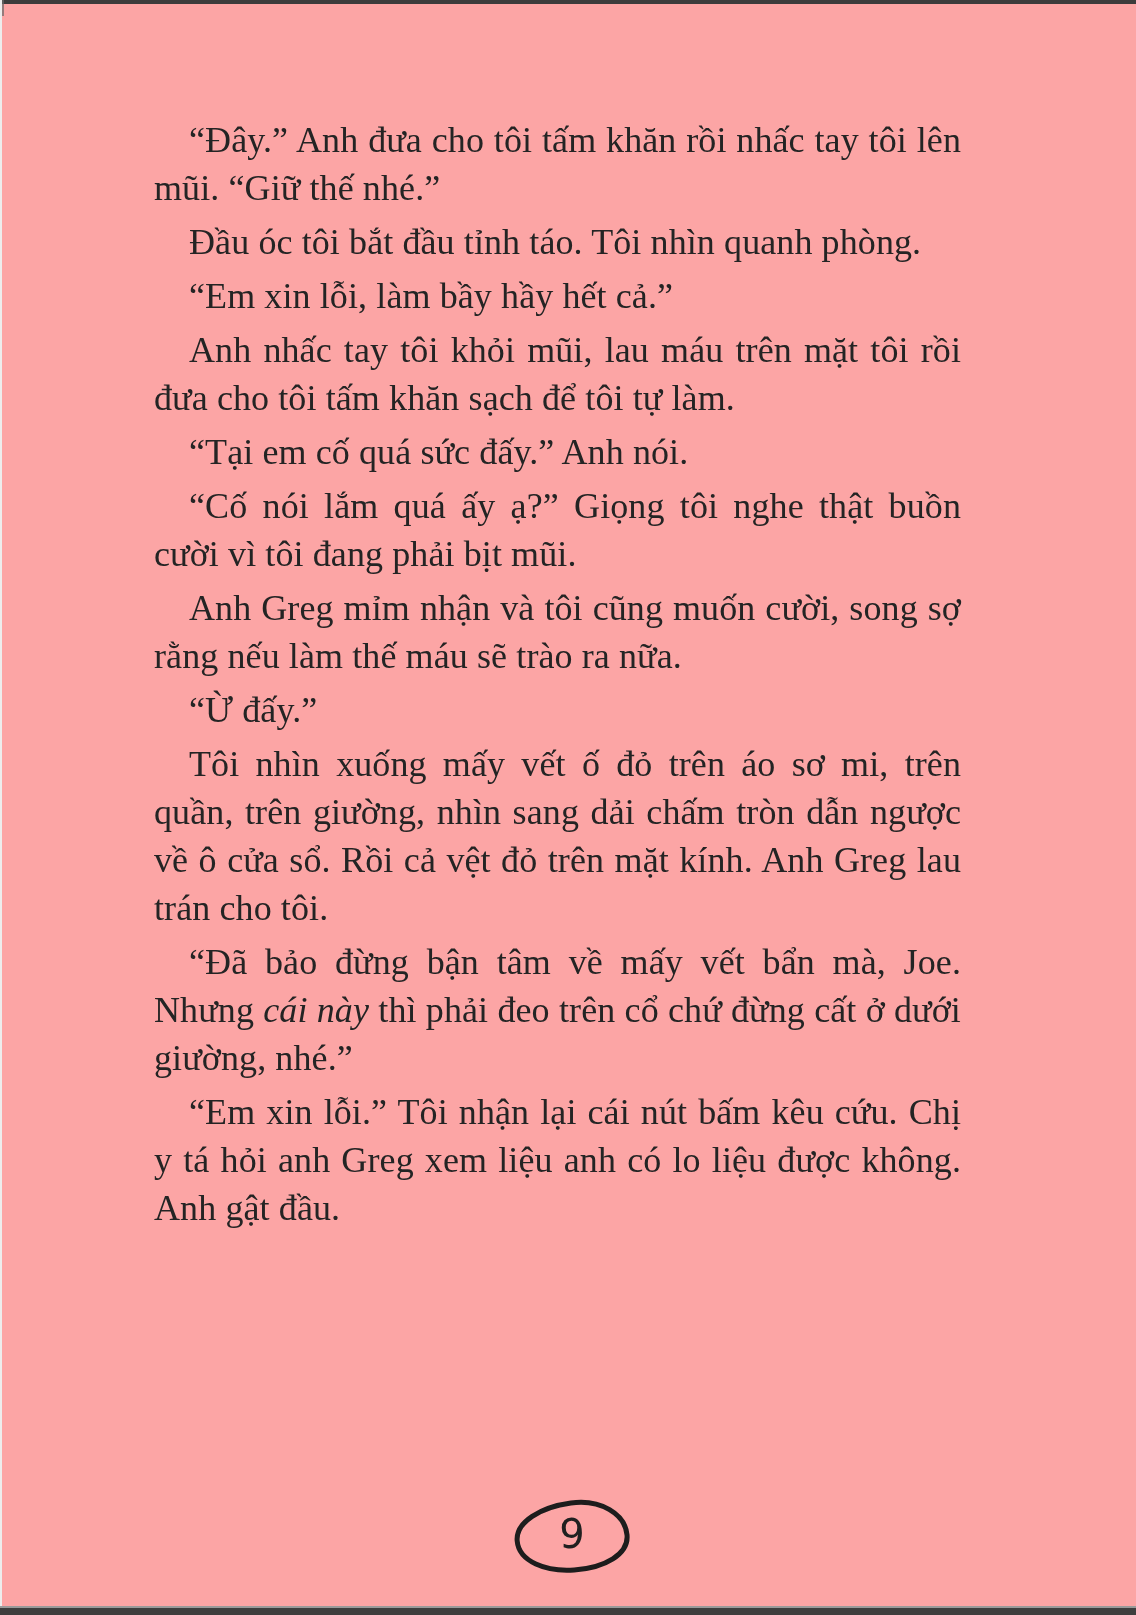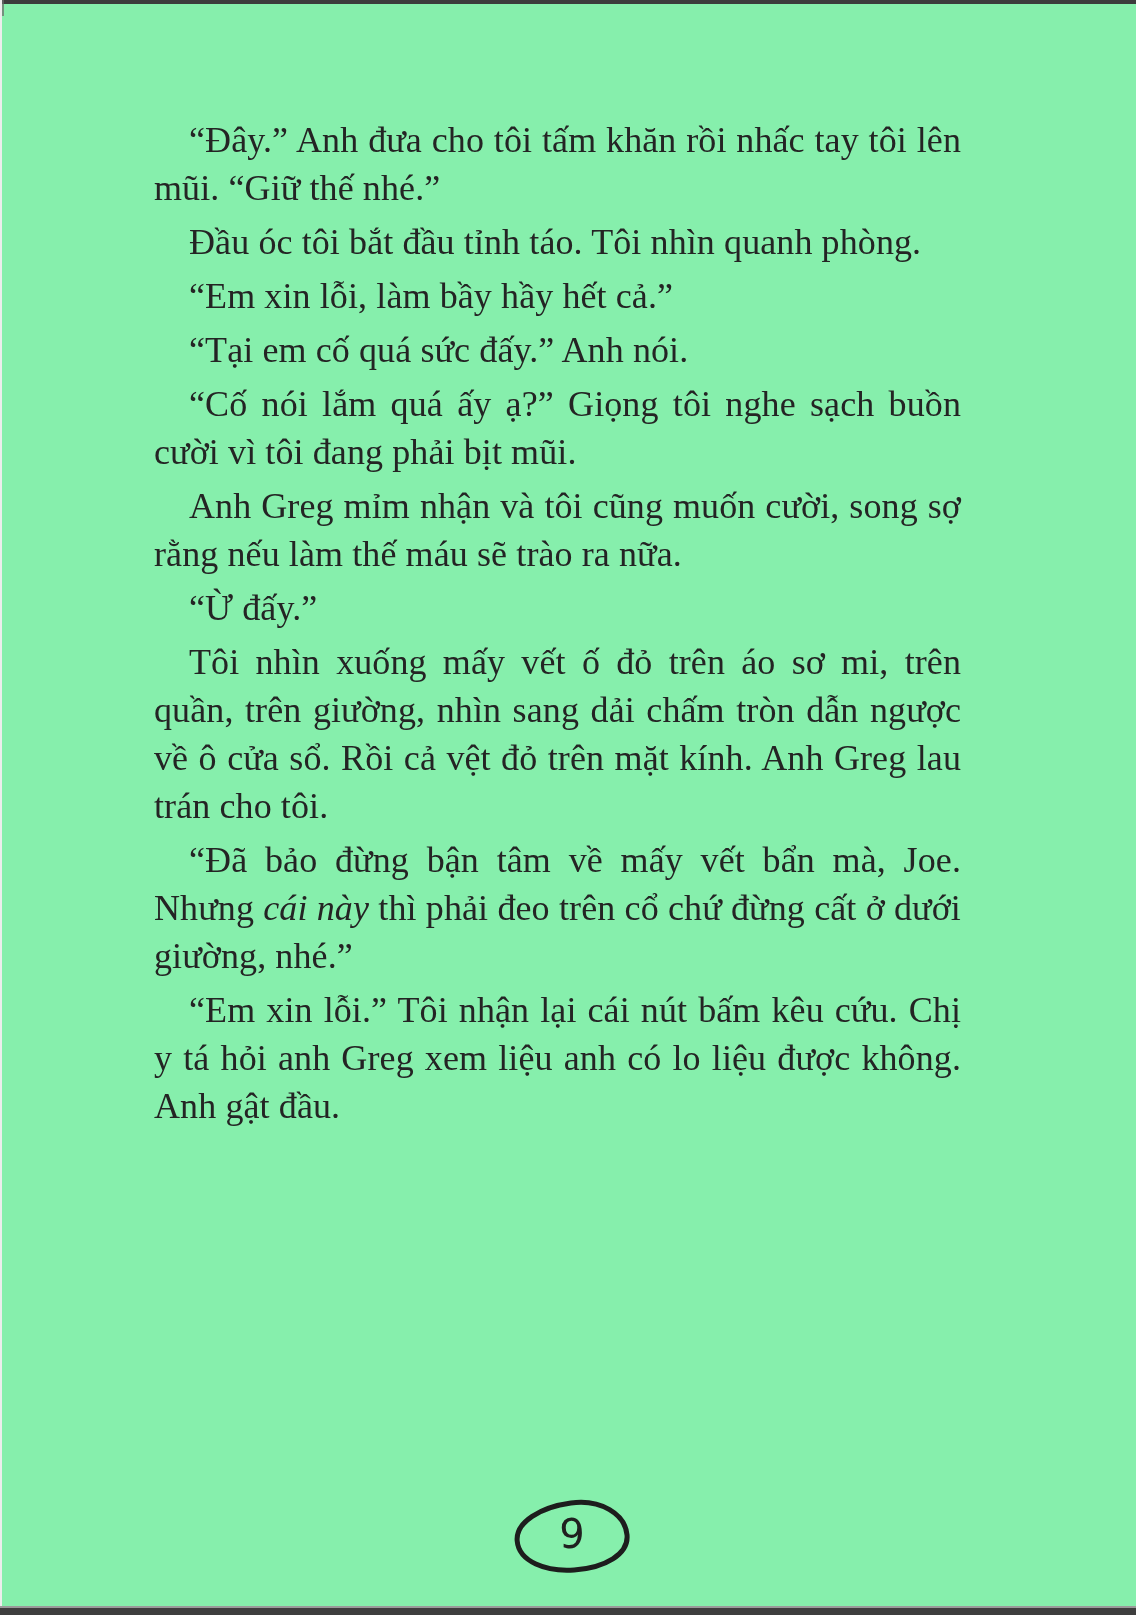--- a/index.html
+++ b/index.html
@@ -10,21 +10,21 @@
   body {
     position: relative;
     width: 1136px;
     height: 1615px;
     overflow: hidden;
     font-family: "Liberation Serif", "DejaVu Serif", serif;
   }
   .page {
     position: absolute;
     inset: 0;
-    background: #86efac;
+    background: #fca5a5;
   }
   .scan-edge-top {
     position: absolute;
     top: 0; left: 0;
     width: 100%; height: 4px;
     background: #3c3c3c;
   }
   .scan-corner-notch {
     position: absolute;
     top: 0; left: 0;
@@ -94,22 +94,23 @@
 <div class="page">
 
   <div class="scan-edge-top"></div>
   <div class="scan-corner-notch"></div>
   <div class="scan-edge-left"></div>
 
   <div class="text-block">
       <p class="para"><span>“Đây.” Anh đưa cho tôi tấm khăn rồi nhấc tay tôi lên mũi. “Giữ thế nhé.”</span></p>
       <p class="para"><span>Đầu óc tôi bắt đầu tỉnh táo. Tôi nhìn quanh phòng.</span></p>
       <p class="para"><span>“Em xin lỗi, làm bầy hầy hết cả.”</span></p>
+      <p class="para"><span>Anh nhấc tay tôi khỏi mũi, lau máu trên mặt tôi rồi đưa cho tôi tấm khăn sạch để tôi tự làm.</span></p>
       <p class="para"><span>“Tại em cố quá sức đấy.” Anh nói.</span></p>
-      <p class="para"><span>“Cố nói lắm quá ấy ạ?” Giọng tôi nghe sạch buồn cười vì tôi đang phải bịt mũi.</span></p>
+      <p class="para"><span>“Cố nói lắm quá ấy ạ?” Giọng tôi nghe thật buồn cười vì tôi đang phải bịt mũi.</span></p>
       <p class="para"><span>Anh Greg mỉm nhận và tôi cũng muốn cười, song sợ rằng nếu làm thế máu sẽ trào ra nữa.</span></p>
       <p class="para"><span>“Ừ đấy.”</span></p>
       <p class="para"><span>Tôi nhìn xuống mấy vết ố đỏ trên áo sơ mi, trên quần, trên giường, nhìn sang dải chấm tròn dẫn ngược về ô cửa sổ. Rồi cả vệt đỏ trên mặt kính. Anh Greg lau trán cho tôi.</span></p>
       <p class="para"><span>“Đã bảo đừng bận tâm về mấy vết bẩn mà, Joe. Nhưng </span><em>cái này</em><span> thì phải đeo trên cổ chứ đừng cất ở dưới giường, nhé.”</span></p>
       <p class="para"><span>“Em xin lỗi.” Tôi nhận lại cái nút bấm kêu cứu. Chị y tá hỏi anh Greg xem liệu anh có lo liệu được không. Anh gật đầu.</span></p>
     </div>
 
   <div class="page-number-badge">
     <svg viewBox="0 0 124 80" aria-hidden="true">
       <path d="M 62 8

